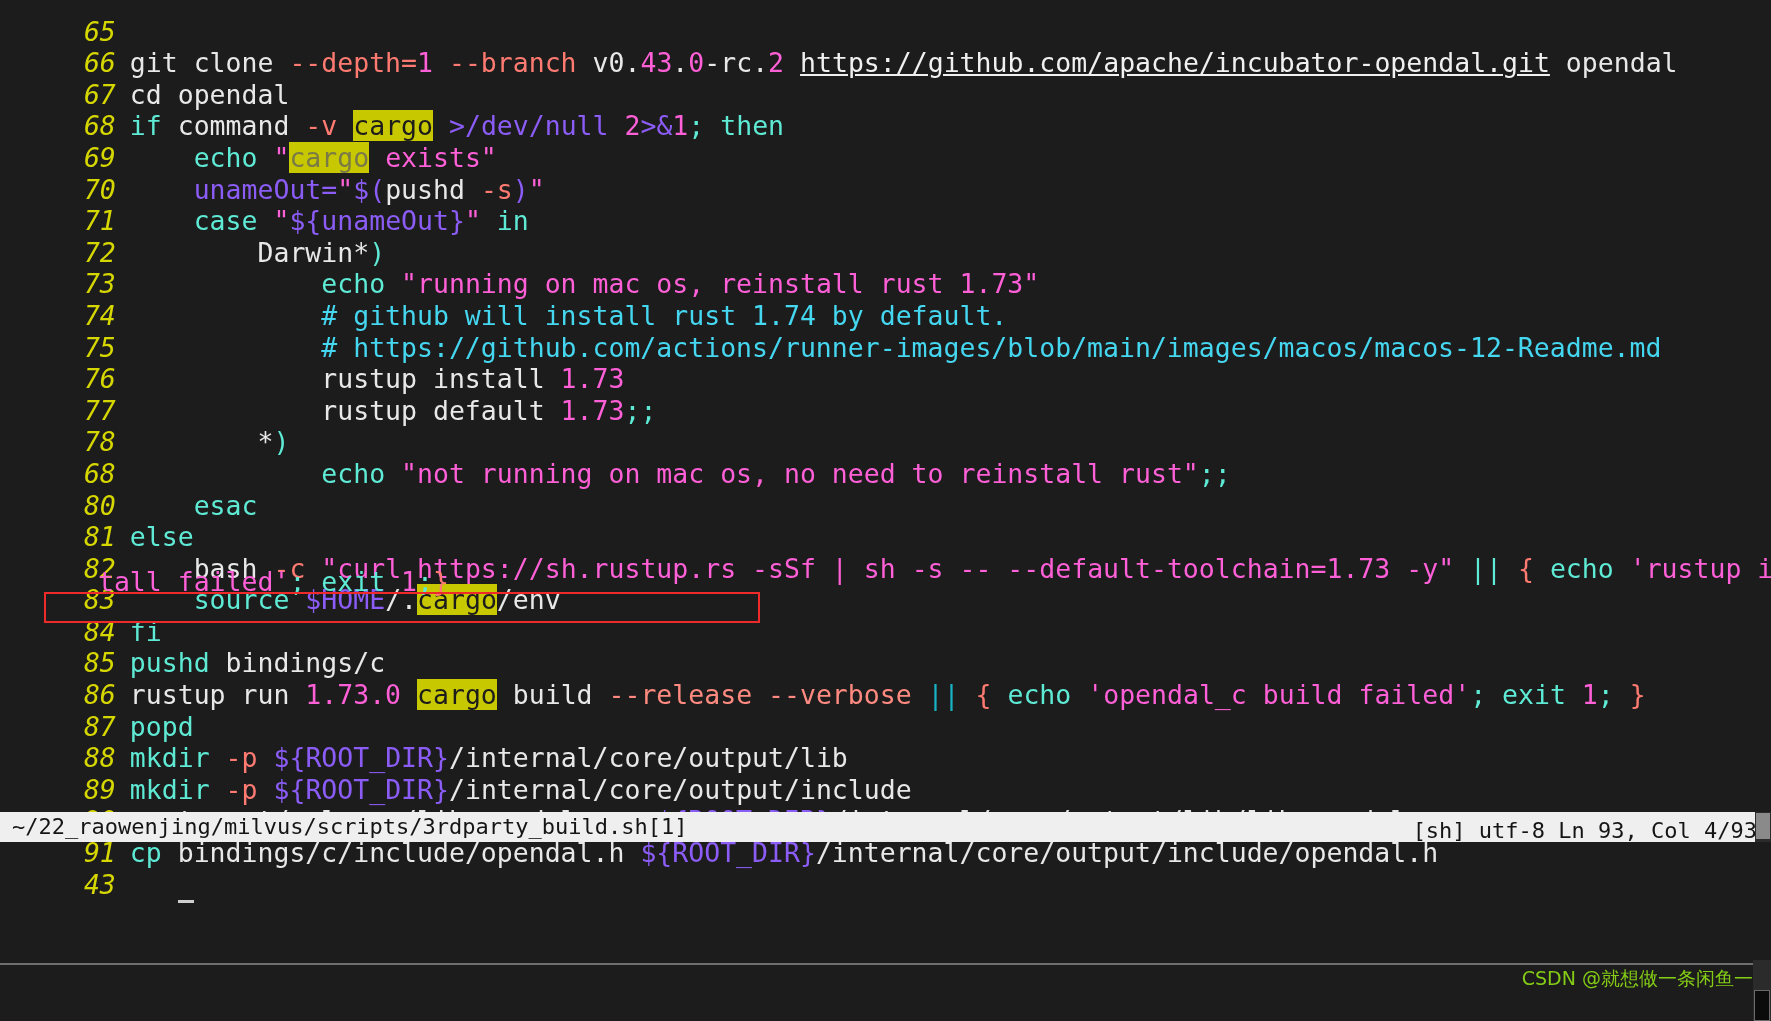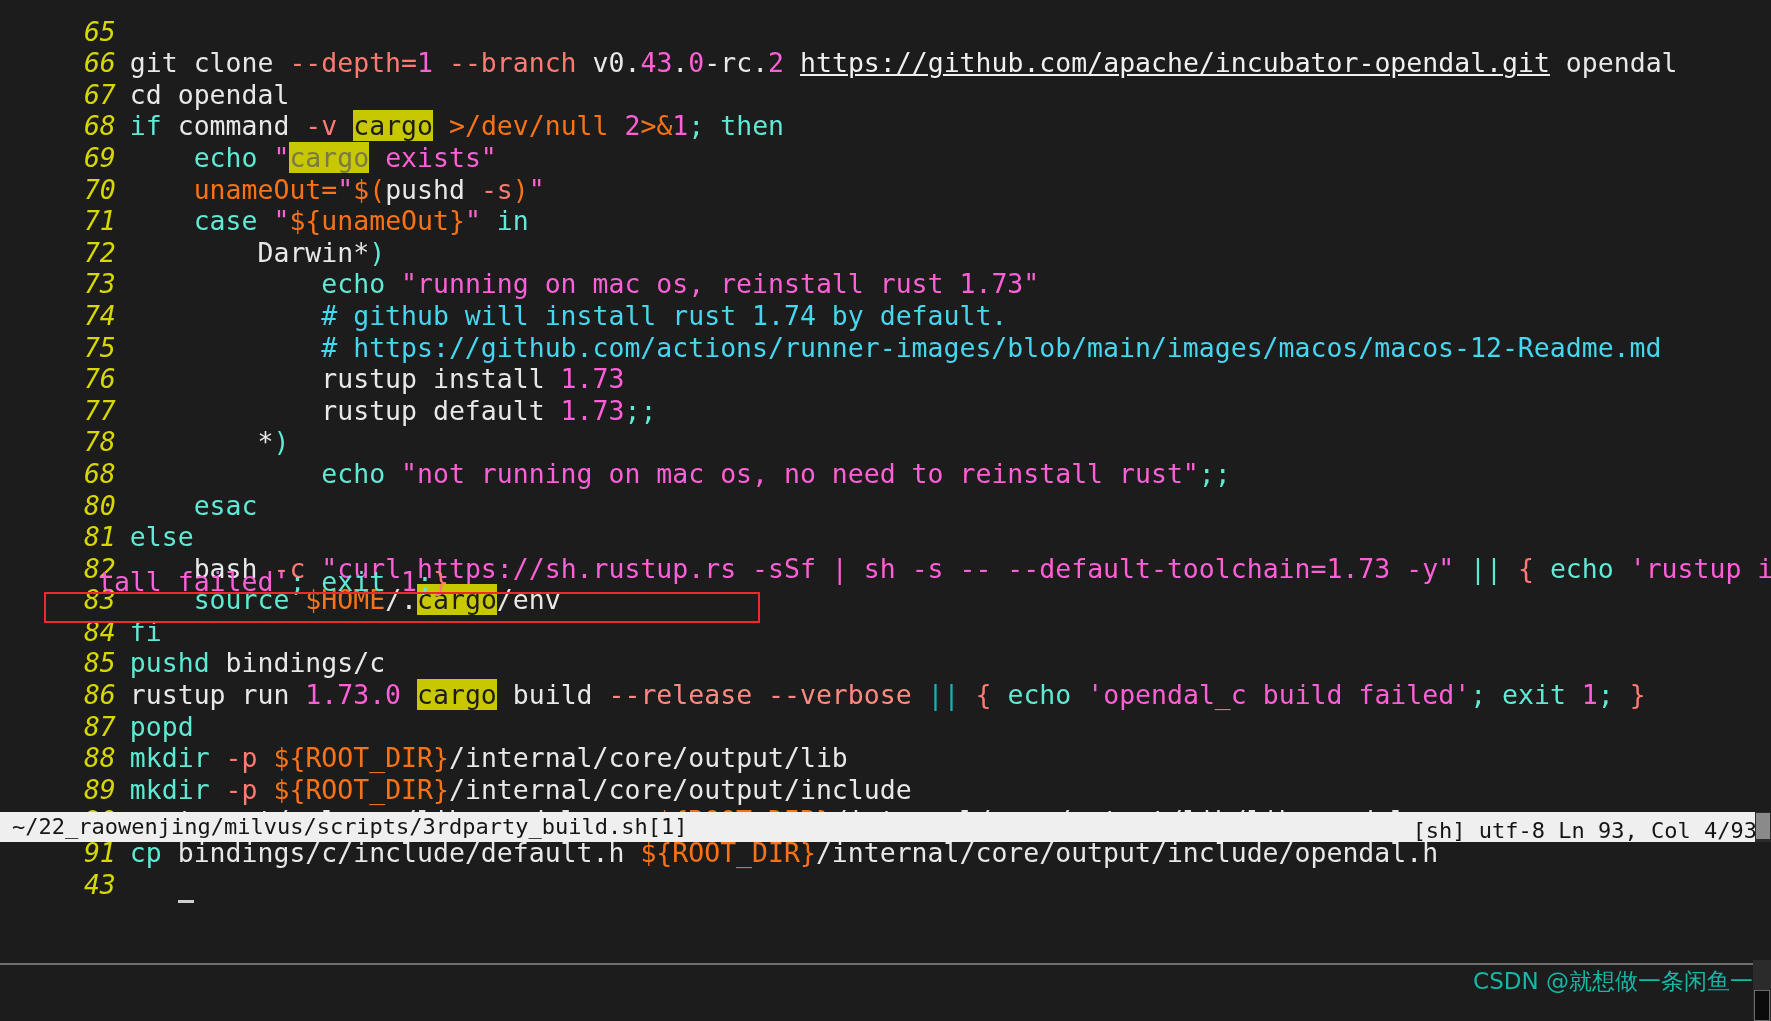--- a/index.html
+++ b/index.html
@@ -31,21 +31,21 @@
     text-align:right;
     color:#d7d700;
     margin-right:14px;
     font-style:italic;
   }
   .wrapindent{display:inline-block;width:66px;}
   
   .c-white{color:#e8e8e8;}
   .c-yellow{color:#5eead4;}
   .c-pink{color:#ff5fd7;}
-  .c-cyan{color:#f97316;}
+  .c-cyan{color:#8b5cf6;}
   .c-comment{color:#45d6f0;}
   .c-salmon{color:#ff7b72;}
   .c-coral{color:#ff8a80;}
   .c-teal{color:#17b2c4;}
   .c-num{color:#ff5fd7;}
   .hl{background:#c8c800;color:#1c1c1c;}
   .hl-dim{background:#c8c800;color:#7a7a46;}
   .url{color:#f0f0f0;text-decoration:underline;}
   .cursor{background:#cfcfcf;color:#1c1c1c;}
   
@@ -83,21 +83,21 @@
   #divider{
     position:absolute;left:0;top:963px;width:1771px;height:2px;background:#6f6f6f;
   }
   #moba-footer{
     position:absolute;left:0;top:965px;width:1771px;height:56px;
     background:#1c1c1c;
   }
   
   #watermark{
     position:absolute;right:18px;top:966px;
-    font-size:23px;color:#14b8a6;
+    font-size:19px;color:#84cc16;
     font-family:"DejaVu Sans","Liberation Sans",sans-serif;
     white-space:pre;
   }
 </style>
 </head>
 <body>
 
 <div id="editor">
 
   <div class="row" style="margin-top:-16px;">
@@ -198,21 +198,21 @@
 
   <div class="row">
     <span class="ln">89</span><span class="c-yellow">mkdir</span><span class="c-white"> </span><span class="c-salmon">-p</span><span class="c-white"> </span><span class="c-cyan">${ROOT_DIR}</span><span class="c-white">/internal/core/output/include</span>
   </div>
 
   <div class="row">
     <span class="ln">90</span><span class="c-yellow">cp</span><span class="c-white"> target/release/libopendal_c.a </span><span class="c-cyan">${ROOT_DIR}</span><span class="c-white">/internal/core/output/lib/libopendal_c.a</span>
   </div>
 
   <div class="row">
-    <span class="ln">91</span><span class="c-yellow">cp</span><span class="c-white"> bindings/c/include/default.h </span><span class="c-cyan">${ROOT_DIR}</span><span class="c-white">/internal/core/output/include/opendal.h</span>
+    <span class="ln">91</span><span class="c-yellow">cp</span><span class="c-white"> bindings/c/include/opendal.h </span><span class="c-cyan">${ROOT_DIR}</span><span class="c-white">/internal/core/output/include/opendal.h</span>
   </div>
 
   <div class="row">
     <span class="ln">43</span><span class="c-white"></span>
   </div>
 
   <div class="row">
     <span class="ln">93</span><span class="c-yellow">pop</span><span class="cursor">d</span>
   </div>
 

